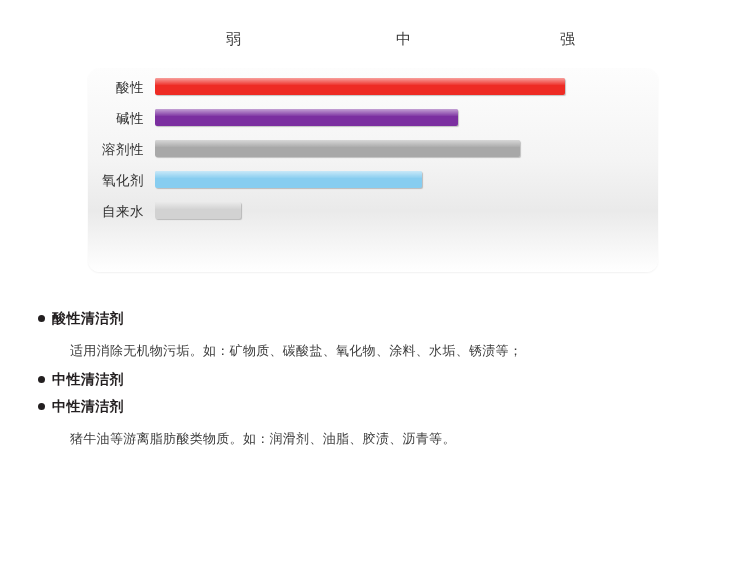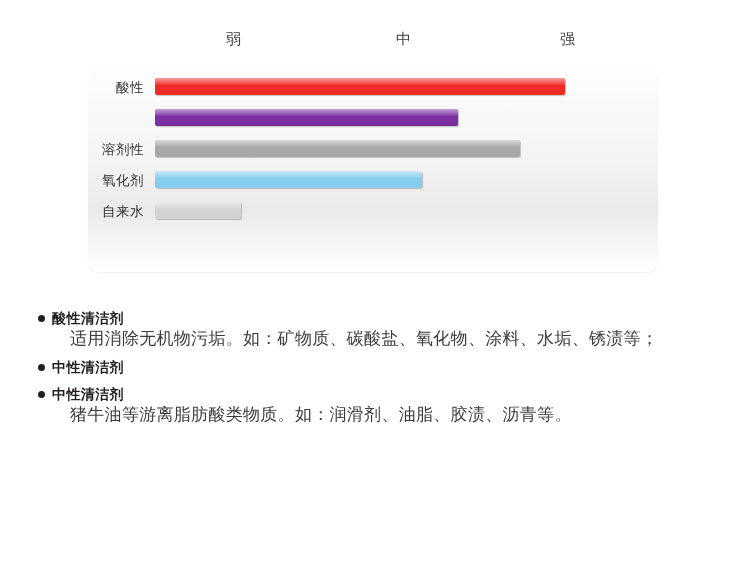--- a/index.html
+++ b/index.html
@@ -119,25 +119,26 @@
     background: #231f20;
   }
   .note-title {
     font-size: 14px;
     font-weight: bold;
     color: #231f20;
     line-height: 20px;
     letter-spacing: 0.4px;
   }
   .note-desc {
-    font-size: 17px;
+    font-size: 13px;
     color: #3b3b3b;
     line-height: 22px;
     padding-left: 18px;
     letter-spacing: 0.3px;
+    margin-top: 12px;
   }
 </style>
 </head>
 <body>
 
 <div class="page">
 
   <div class="chart-area">
 
     <div class="chart-panel"></div>
@@ -149,20 +150,21 @@
     </div>
 
     <div class="rows">
       <div class="row">
         <span class="row-label">酸性</span>
         <div class="bar-track">
           <div class="bar" style="width:410px;background:#ee2b24;"></div>
         </div>
       </div>
       <div class="row">
+        <span class="row-label">碱性</span>
         <div class="bar-track">
           <div class="bar" style="width: 303.4px; background: rgb(123, 47, 160);"></div>
         </div>
       </div>
       <div class="row">
         <span class="row-label">溶剂性</span>
         <div class="bar-track">
           <div class="bar" style="width: 364.9px; background: rgb(168, 168, 168);"></div>
         </div>
       </div>

